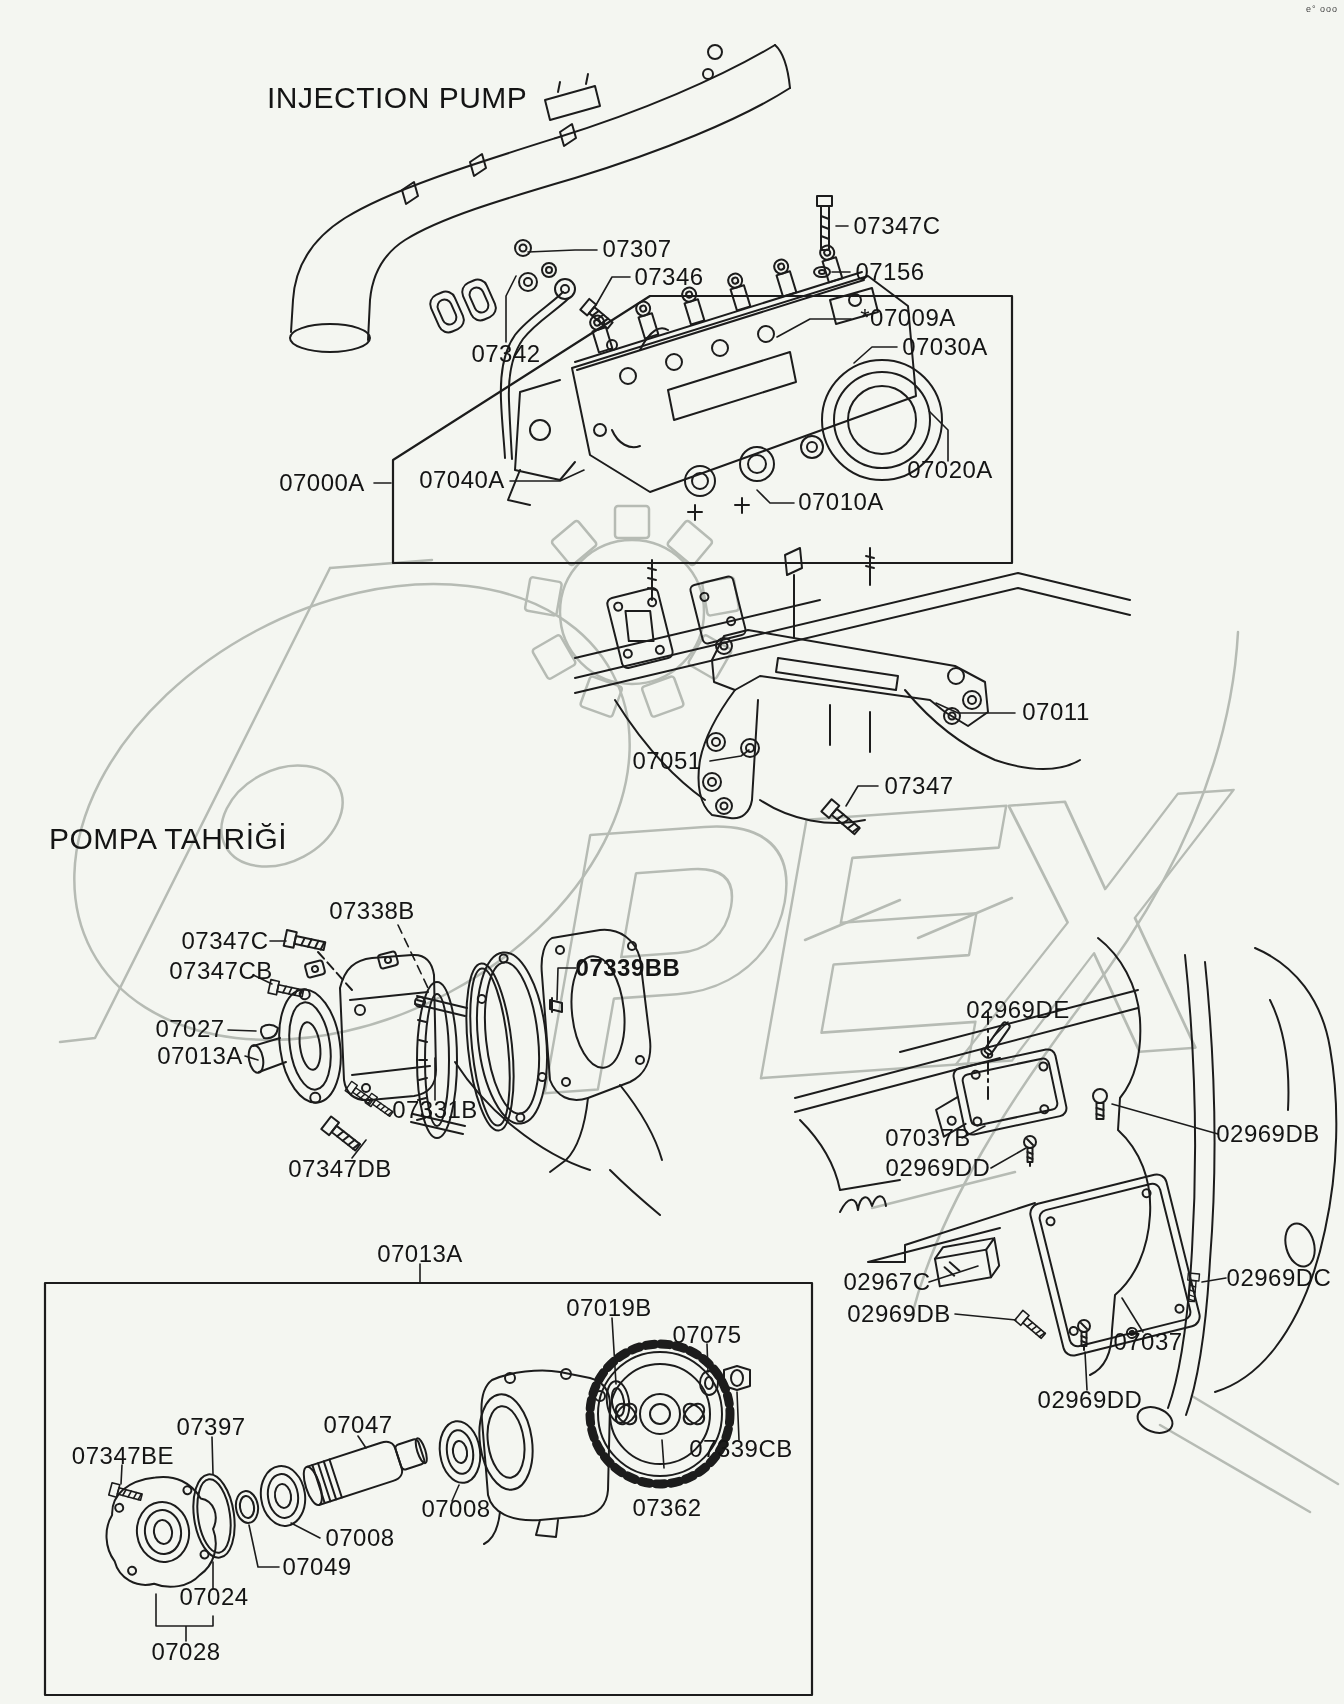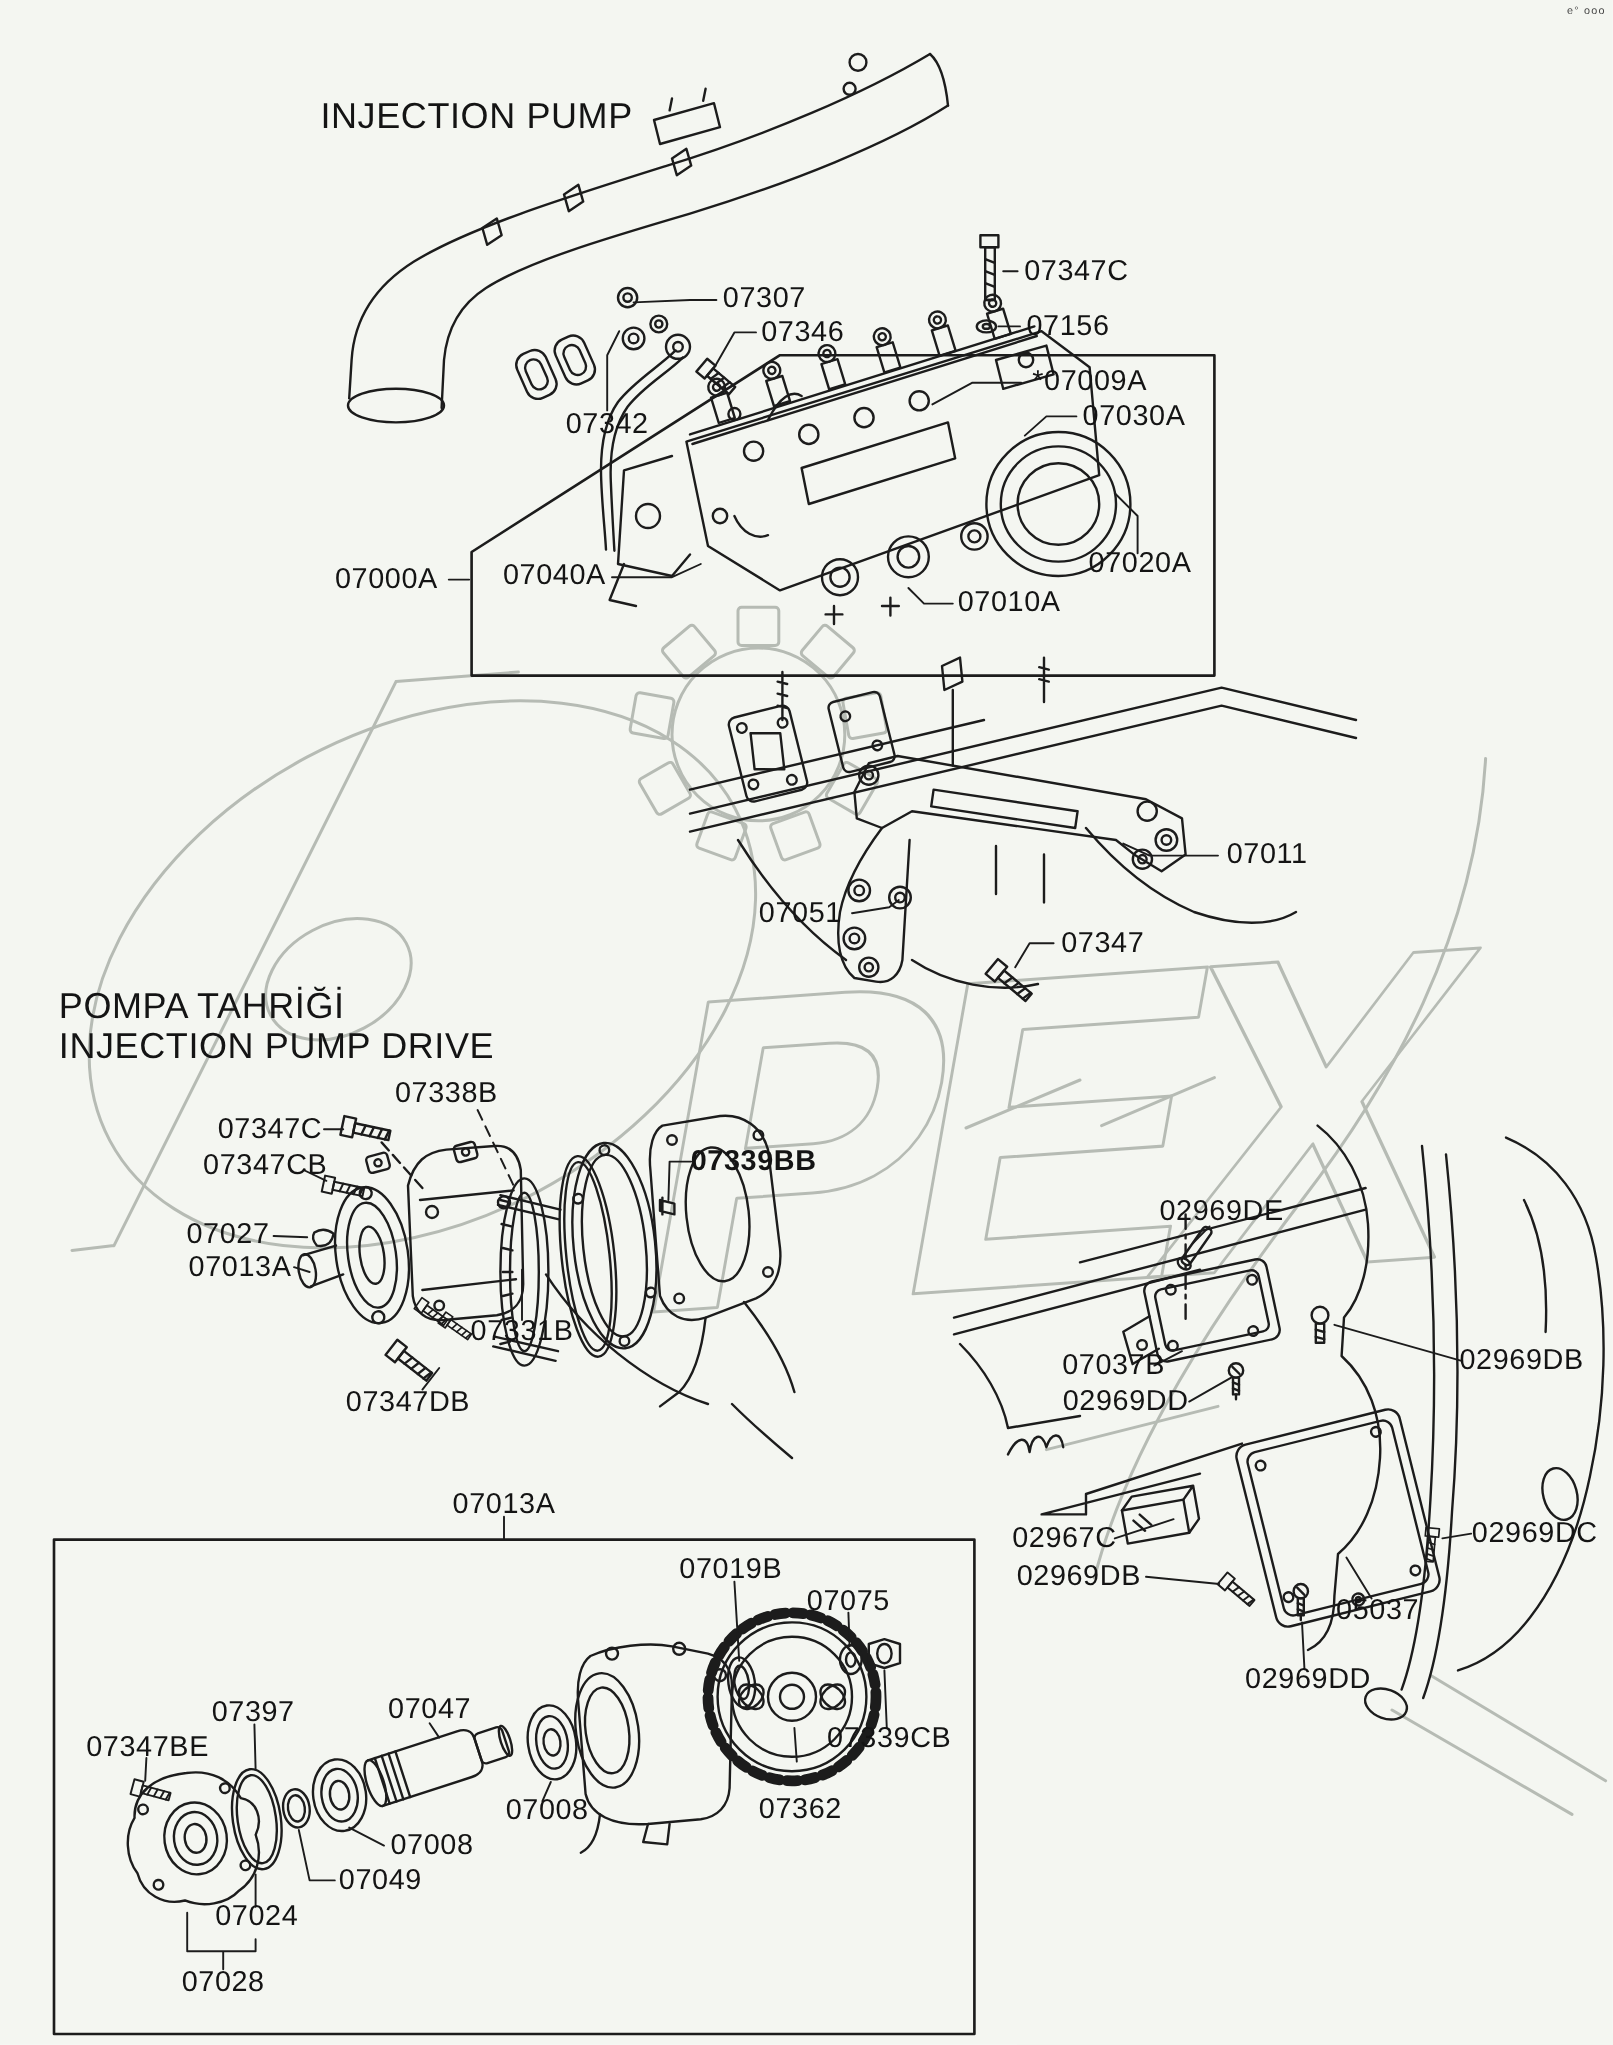--- a/index.html
+++ b/index.html
@@ -471,21 +471,20 @@
     <polyline points="279,1567 258,1567 249,1525"></polyline>
     <polyline points="213,1589 213,1562"></polyline>
     <path d="M156,1594 L156,1626 M213,1616 L213,1626 M156,1626 L213,1626 M186,1626 L186,1641"></path>
   </g>
 </svg>
 
   <div class="pagemark">e° ooo</div>
 
   <div class="title" style="left:267px;top:83px;">INJECTION PUMP</div>
   <div class="title" style="left:49px;top:824px;">POMPA TAHRİĞİ</div>
-  <div class="title" style="left:49px;top:858px;">INJECTION PUMP DRIVE</div>
 
   <div class="lbl" style="left:637px;top:249px;">07307</div>
   <div class="lbl" style="left:669px;top:277px;">07346</div>
   <div class="lbl" style="left:506px;top:354px;">07342</div>
   <div class="lbl" style="left:897px;top:226px;">07347C</div>
   <div class="lbl" style="left:890px;top:272px;text-align:center;">07156</div>
   <div class="lbl" style="left:908px;top:318px;">*07009A</div>
   <div class="lbl" style="left:945px;top:347px;">07030A</div>
   <div class="lbl" style="left:950px;top:470px;">07020A</div>
   <div class="lbl" style="left:841px;top:502px;">07010A</div>
@@ -502,21 +501,21 @@
   <div class="lbl" style="left:628px;top:968px;font-weight:bold;">07339BB</div>
   <div class="lbl" style="left:435px;top:1110px;">07331B</div>
   <div class="lbl" style="left:340px;top:1169px;">07347DB</div>
   <div class="lbl" style="left:1018px;top:1010px;text-align:center;">02969DE</div>
   <div class="lbl" style="left:928px;top:1138px;">07037B</div>
   <div class="lbl" style="left:938px;top:1168px;">02969DD</div>
   <div class="lbl" style="left:1268px;top:1134px;">02969DB</div>
   <div class="lbl" style="left:887px;top:1282px;">02967C</div>
   <div class="lbl" style="left:899px;top:1314px;">02969DB</div>
   <div class="lbl" style="left:1279px;top:1278px;">02969DC</div>
-  <div class="lbl" style="left:1148px;top:1342px;">05037</div>
+  <div class="lbl" style="left:1148px;top:1342px;">07037</div>
   <div class="lbl" style="left:1090px;top:1400px;">02969DD</div>
   <div class="lbl" style="left:420px;top:1254px;">07013A</div>
   <div class="lbl" style="left:609px;top:1308px;text-align:right;">07019B</div>
   <div class="lbl" style="left:707px;top:1335px;">07075</div>
   <div class="lbl" style="left:211px;top:1427px;">07397</div>
   <div class="lbl" style="left:358px;top:1425px;">07047</div>
   <div class="lbl" style="left:123px;top:1456px;">07347BE</div>
   <div class="lbl" style="left:741px;top:1449px;">07339CB</div>
   <div class="lbl" style="left:667px;top:1478px;margin-top:30px;">07362</div>
   <div class="lbl" style="left:456px;top:1509px;">07008</div>

